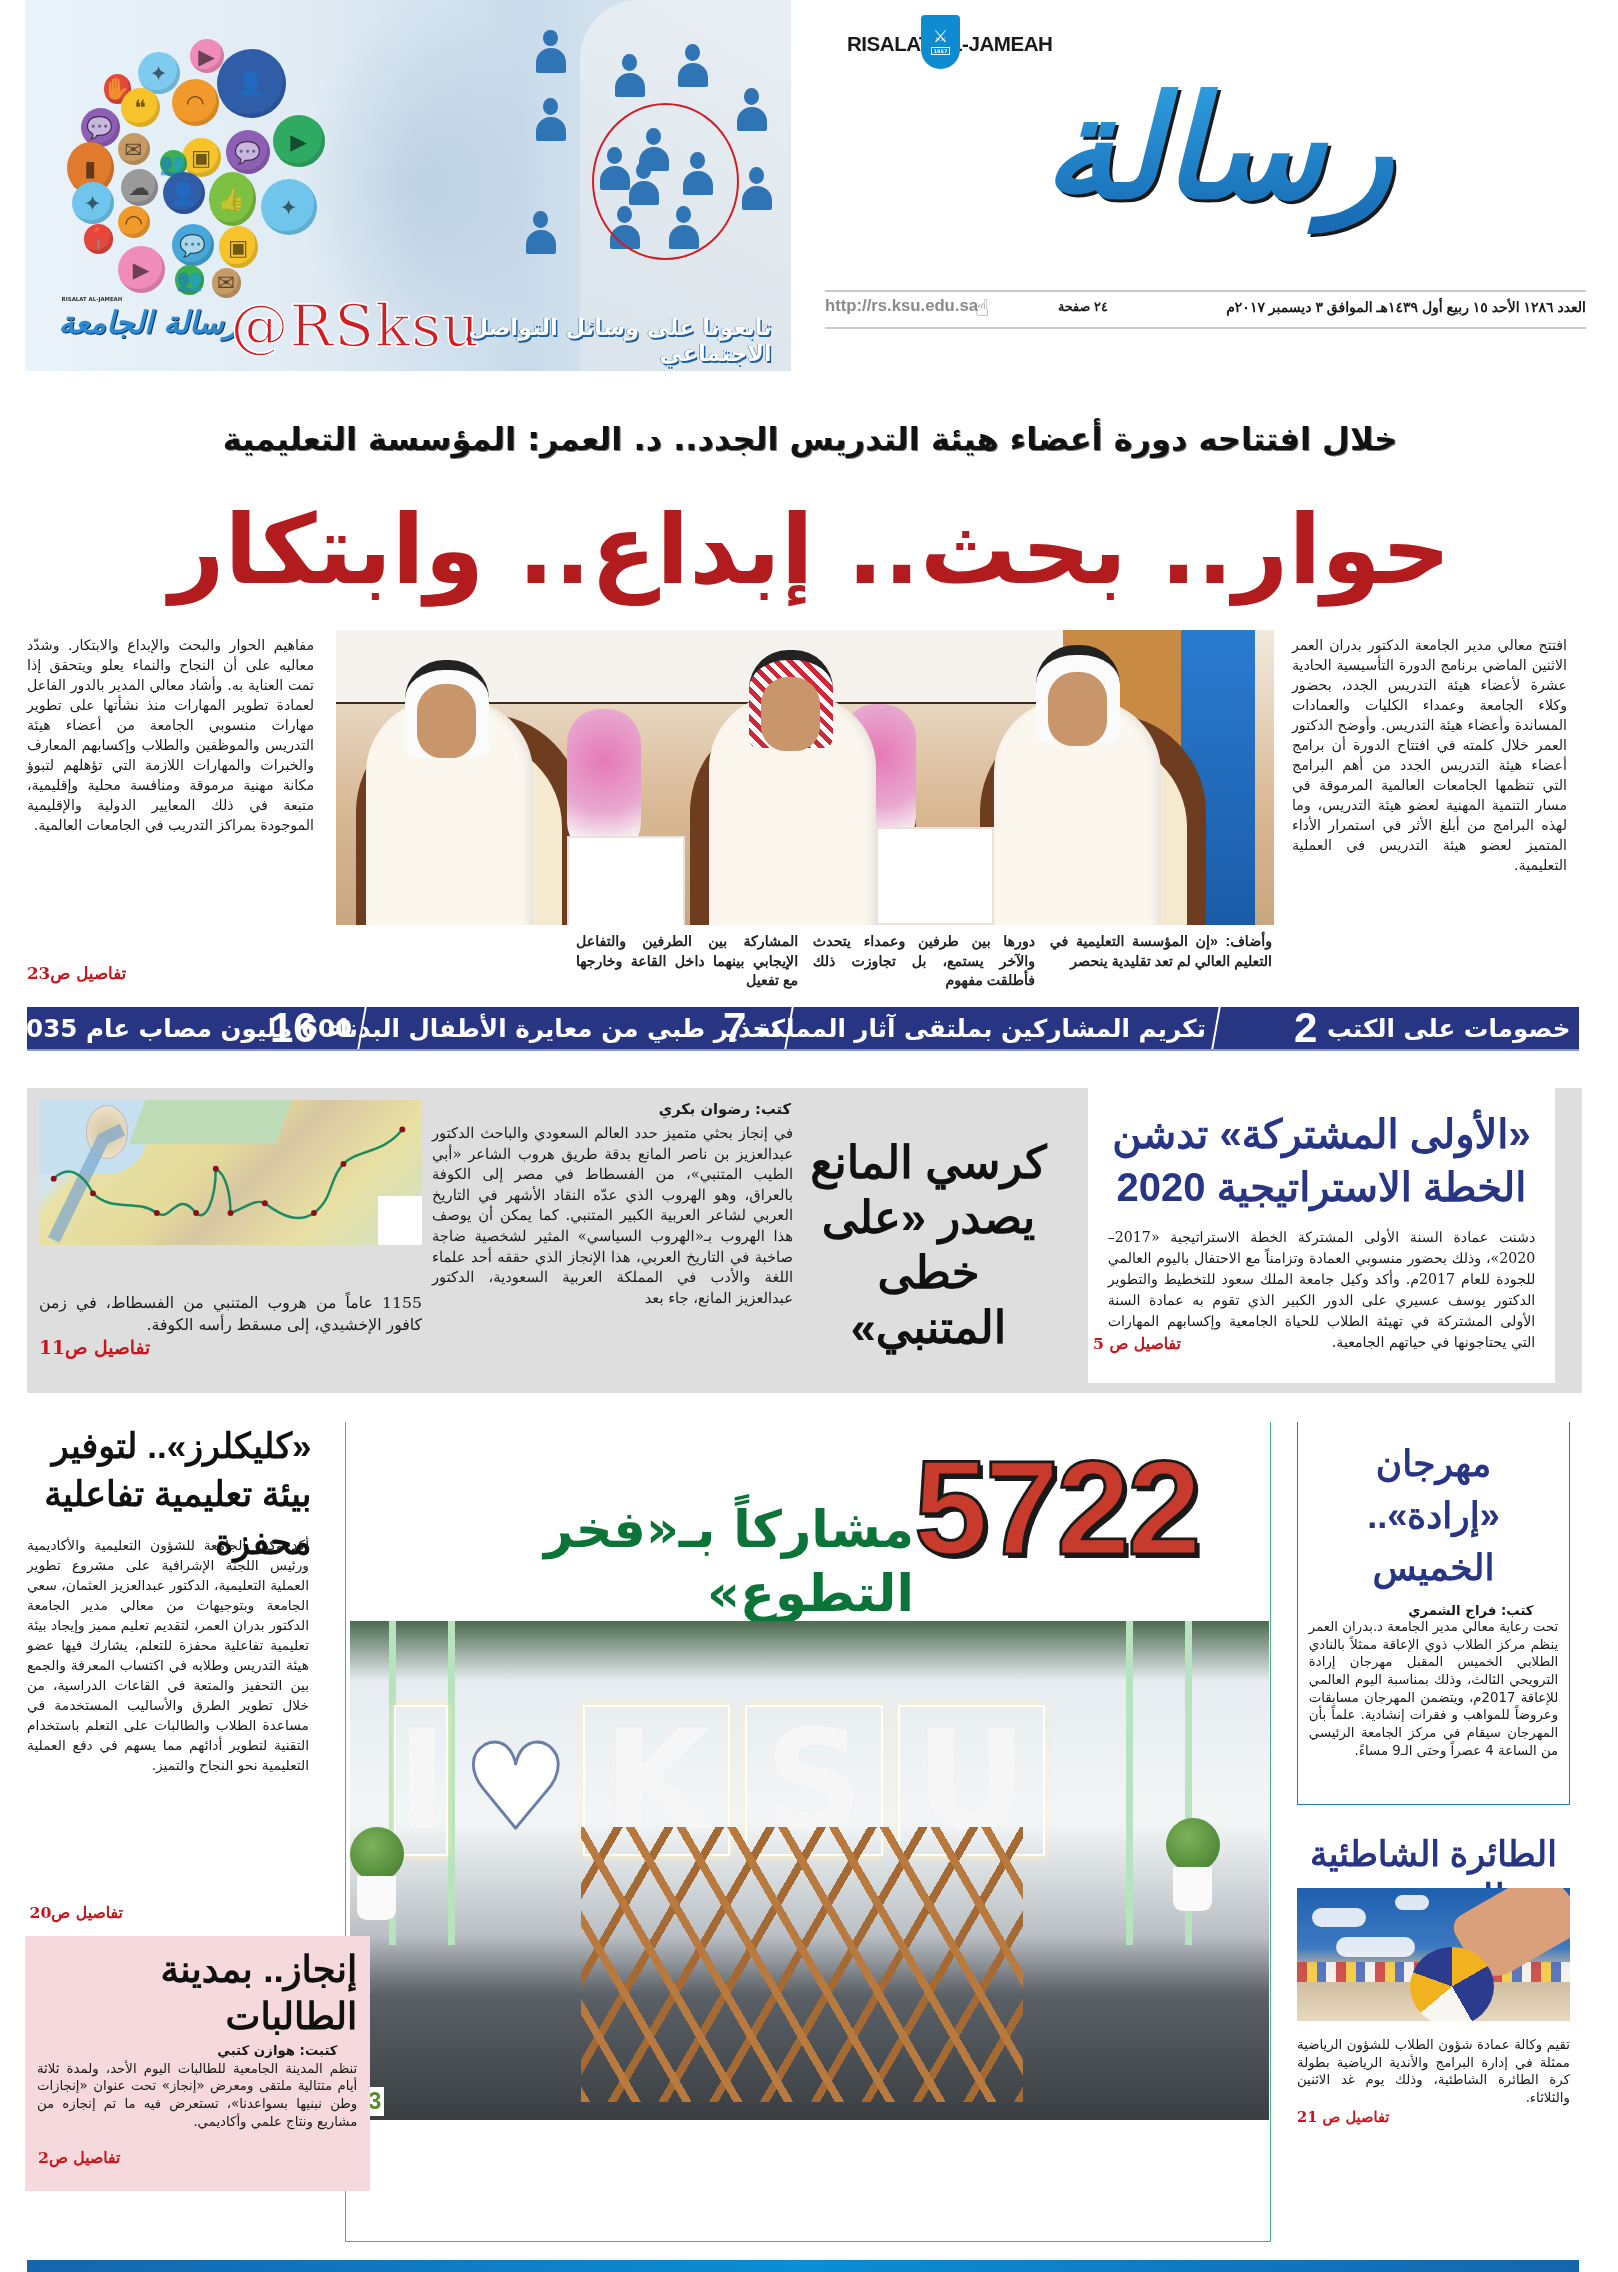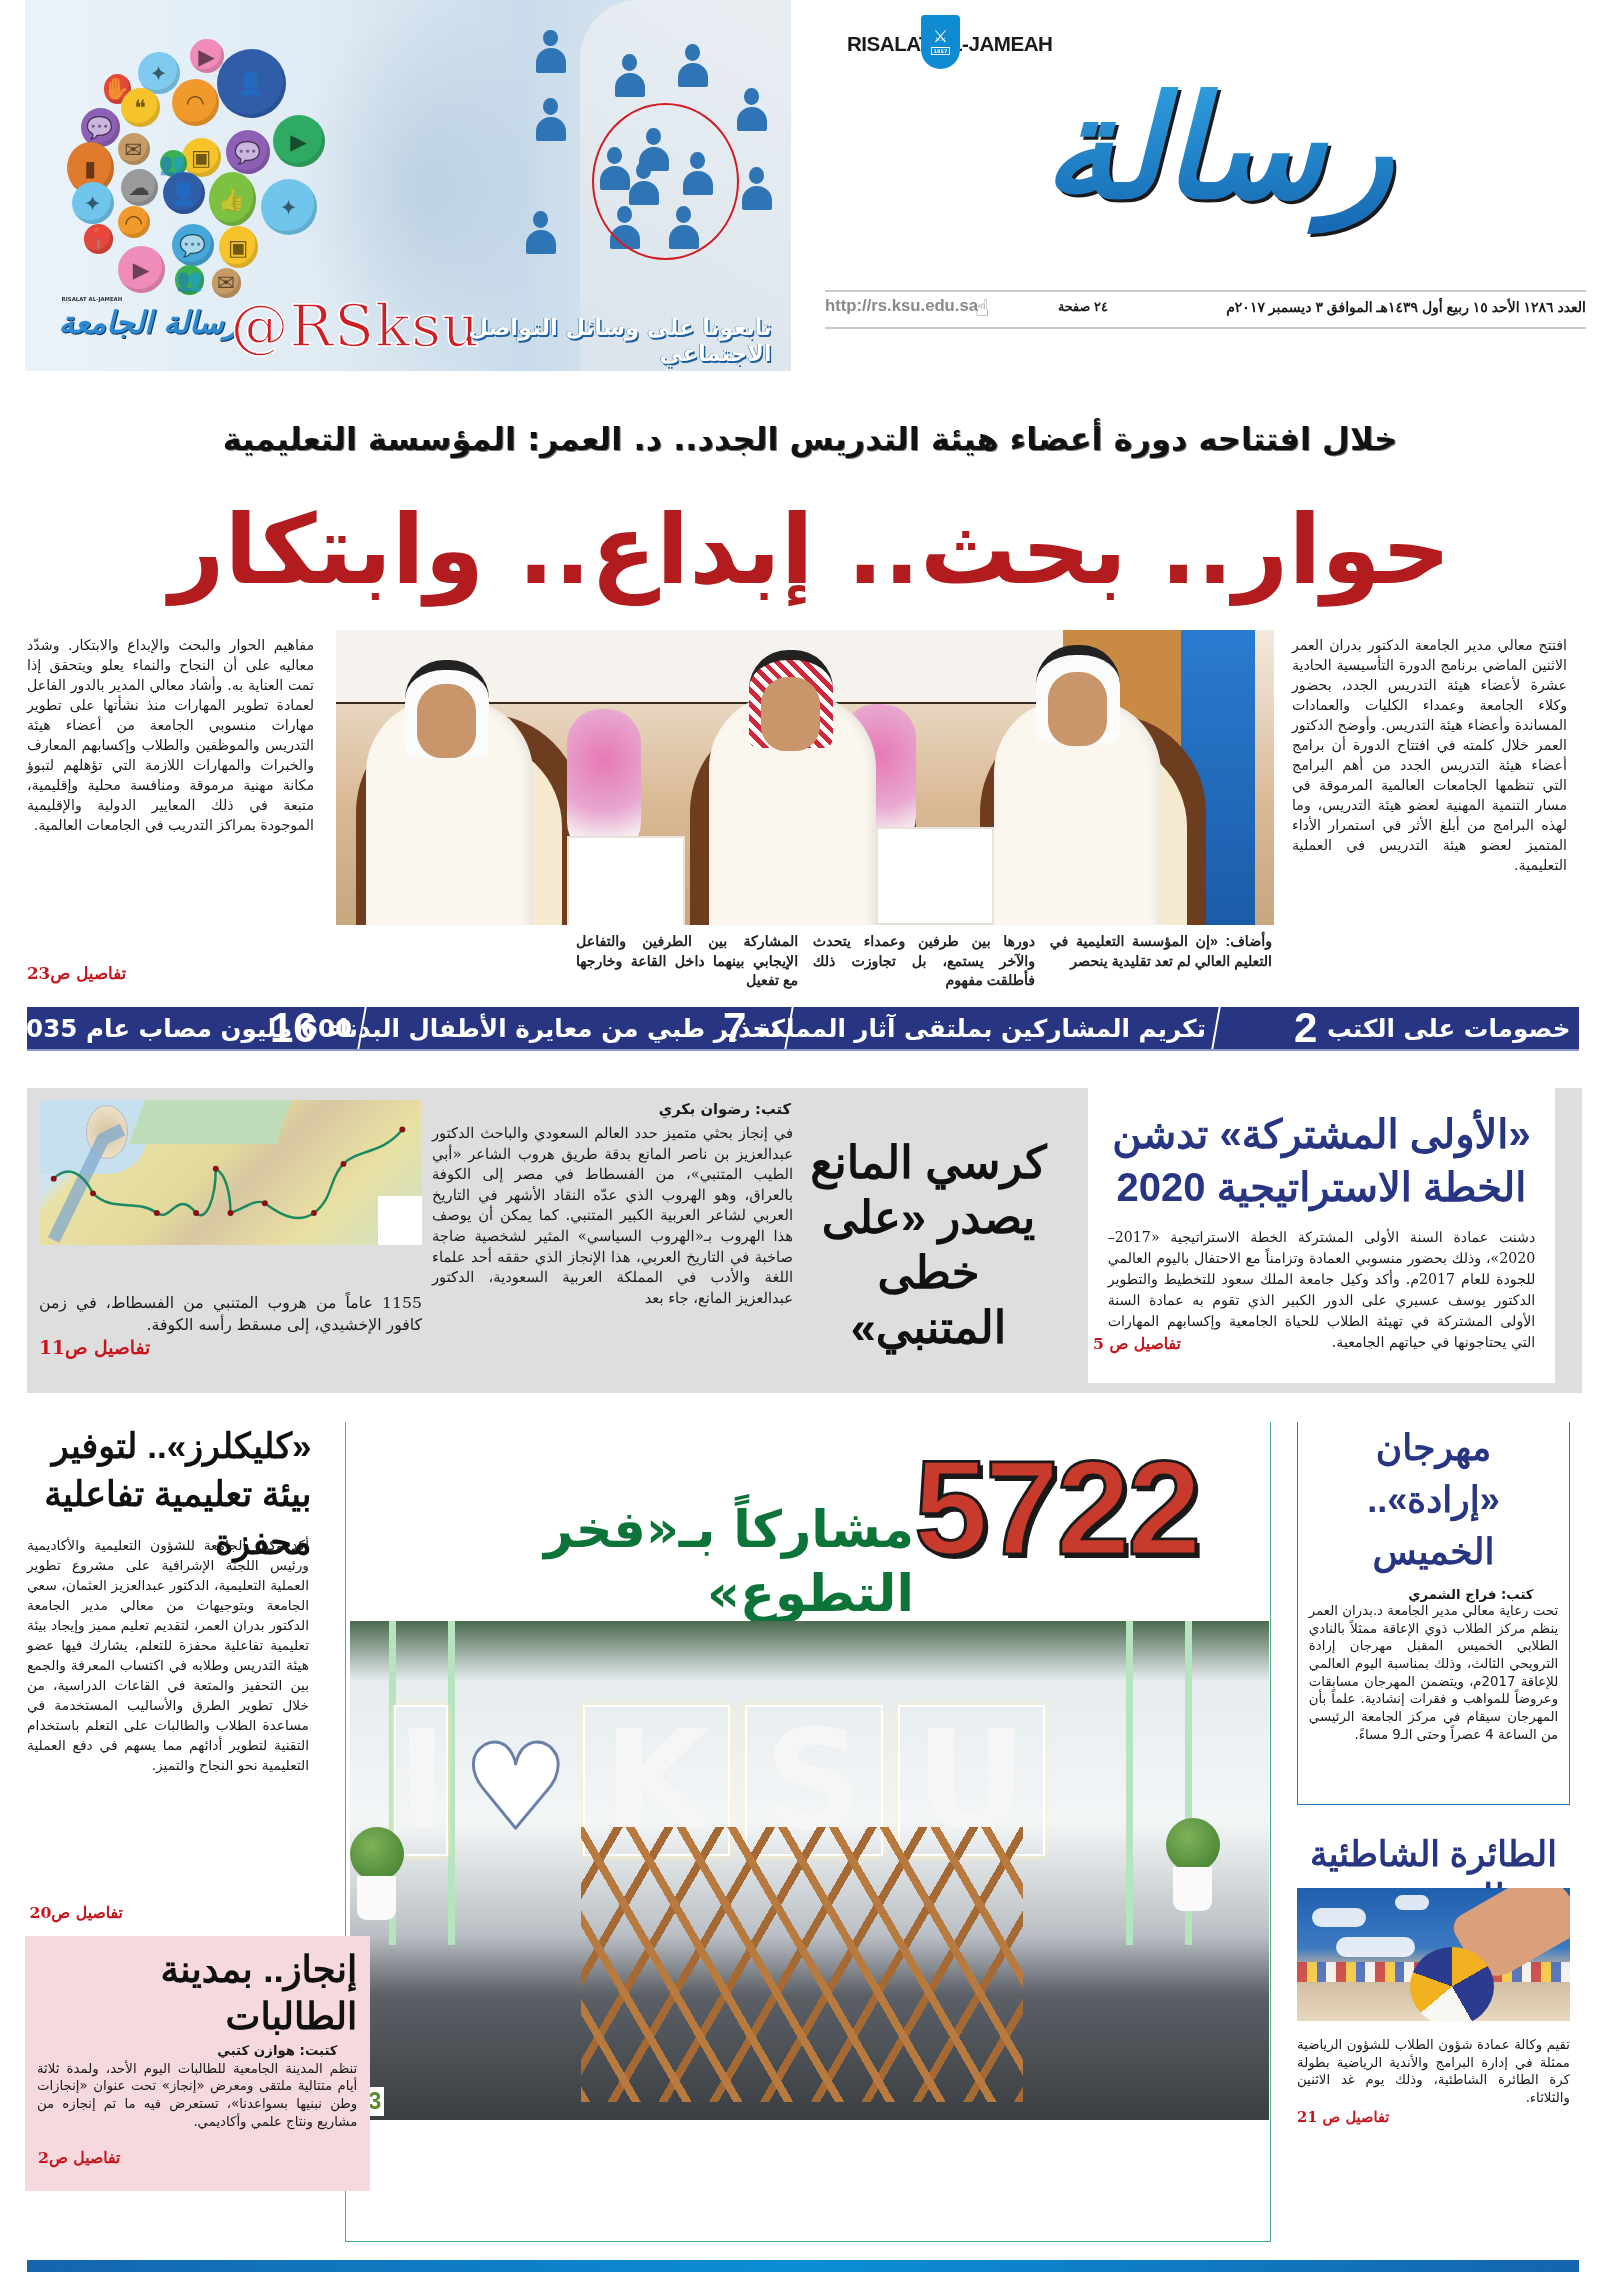--- a/index.html
+++ b/index.html
@@ -95,21 +95,21 @@
   #map .green { left: 98px; top: 0; width: 147px; height: 44px; background: #bfdcb8; transform: skewX(-20deg); }
   #map .sea { left: 0; top: 0; width: 108px; height: 74px; background: #c7e0ef; border-radius: 0 0 39px 0; }
   #map .camel { left: 47px; top: 4.9px; width: 42px; height: 54px; border-radius: 50%; background: radial-gradient(circle, #d6c4a0, #f1e8d4); border: 1px solid #bbb; }
   #map .legend { left: 339px; top: 96px; width: 44px; height: 49px; background: #fff; }
   #map svg { position: absolute; left: 0; top: 0; }
   #map-caption { left: 39px; top: 1292px; width: 383px; font-family: "DejaVu Serif", serif; font-size: 15.7px; line-height: 21.6px; }
   #map-ref { left: 39px; top: 1336px; font-size: 18.7px; }
 
   
   #irada-box { left: 1297px; top: 1422px; width: 273px; height: 383px; border: 1.5px solid #1f7ac0; border-top: none; padding: 0 10.8px; }
-  #irada-title { font-size: 36px; font-weight: bold; color: #283583; direction: rtl; text-align: center; line-height: 52px; margin-top: 0; font-family: "Liberation Sans", sans-serif; }
+  #irada-title { font-size: 36px; font-weight: bold; color: #283583; direction: rtl; text-align: center; line-height: 52px; margin-top: 16px; font-family: "Liberation Sans", sans-serif; }
   #irada-byline { font-size: 13.3px; font-weight: bold; direction: rtl; text-align: right; margin-top: 8.8px; padding-right: 24.6px; }
   #irada-body { font-size: 13.3px; line-height: 17.7px; direction: rtl; text-align: justify; text-align-last: right; }
 
   #volley-title { left: 1297px; top: 1832px; width: 273px; font-size: 35px; font-weight: bold; color: #283583; direction: rtl; text-align: center; line-height: 43px; font-family: "Liberation Sans", sans-serif; }
   #volley-photo { left: 1297px; top: 1888px; width: 273px; height: 133px; overflow: hidden;
     background: linear-gradient(180deg, #1e5fae 0%, #3d7ac2 45%, #cbb79a 62%, #e7d8bf 100%); }
   #volley-photo .cloud { position: absolute; background: #fff; border-radius: 19.7px; opacity: .85; }
   #volley-photo .stands { position: absolute; left: 0; top: 74px; width: 273px; height: 19.7px; background: repeating-linear-gradient(90deg, #cf3a3a 0 9.8px, #ffd23c 9.8px 19.7px, #3f66c6 19.7px 29.5px, #ffffff 29.5px 39px); opacity: .8; }
   #volley-photo .ball { position: absolute; left: 113px; top: 59px; width: 84px; height: 79px; border-radius: 50%;
     background: conic-gradient(#f2b21f 0 60deg, #2b3c8f 60deg 150deg, #f8f7f2 150deg 230deg, #f2b21f 230deg 290deg, #2b3c8f 290deg 360deg); }

